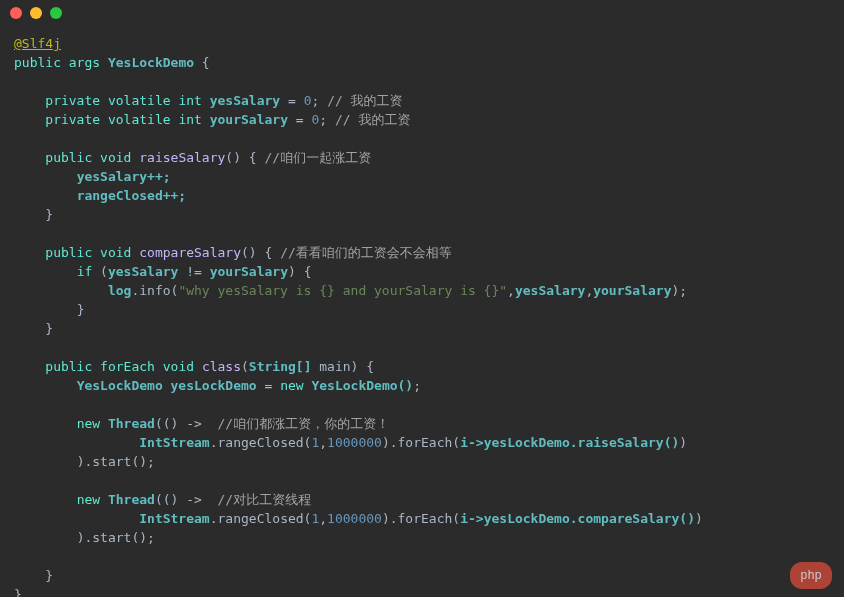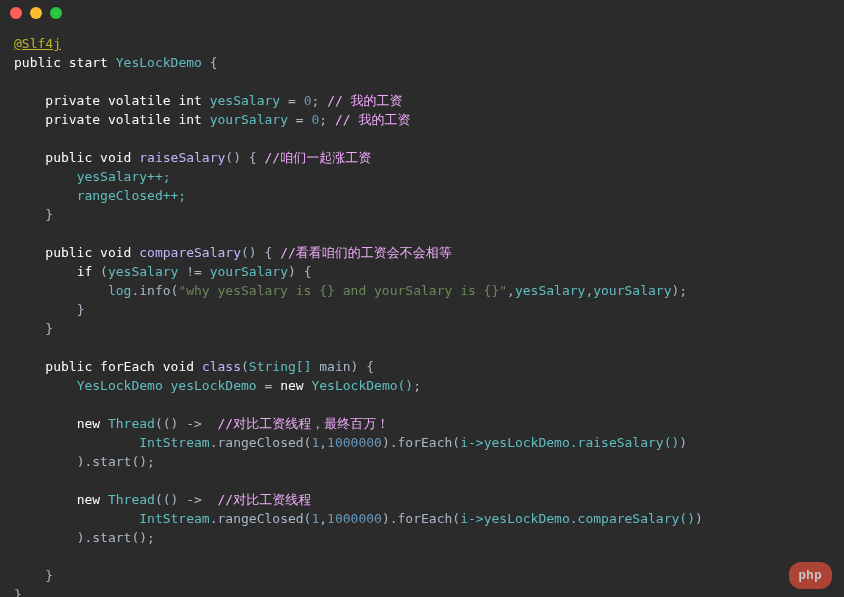--- a/index.html
+++ b/index.html
@@ -30,66 +30,66 @@
     color: #a9b7c6;
   }
   .watermark {
     position: absolute;
     right: 12px;
     bottom: 8px;
     background: #d94a3a;
     color: #fff;
     font-family: Arial, sans-serif;
     font-size: 12px;
-    font-weight: bold;
+    font-weight: normal;
     padding: 4px 10px;
     border-radius: 12px;
     opacity: 0.75;
     letter-spacing: 0.5px;
   }
   
   .c-anno   { color: #bbb529; text-decoration: underline; }   
-  .c-kw     { color: #ffffff; }   
-  .c-id     { color: #61bdc1; }   
+  .c-kw     { color: #5eead4; }   
+  .c-id     { color: #61bdc1; font-weight: bold; }   
   .c-id2    { color: #c4b5fd; }   
   .c-num    { color: #6897bb; }   
   .c-str    { color: #6a8759; }   
-  .c-cmt    { color: #f0abfc; }   
+  .c-cmt    { color: #a3a3a3; }   
   .c-punc   { color: #a9b7c6; }   
 </style>
 </head>
 <body>
 
 <div class="titlebar">
   <div class="dot dot-red"></div>
   <div class="dot dot-yellow"></div>
   <div class="dot dot-green"></div>
 </div>
 
 <pre><span class="c-anno">@Slf4j</span>
-<span class="c-kw">public</span> <span class="c-kw">start</span> <span class="c-id">YesLockDemo</span> <span class="c-punc">{</span>
+<span class="c-kw">public</span> <span class="c-kw">args</span> <span class="c-id">YesLockDemo</span> <span class="c-punc">{</span>
 
     <span class="c-kw">private</span> <span class="c-kw">volatile</span> <span class="c-kw">int</span> <span class="c-id">yesSalary</span> <span class="c-punc">=</span> <span class="c-num">0</span><span class="c-punc">;</span> <span class="c-cmt">// 我的工资</span>
     <span class="c-kw">private</span> <span class="c-kw">volatile</span> <span class="c-kw">int</span> <span class="c-id">yourSalary</span> <span class="c-punc">=</span> <span class="c-num">0</span><span class="c-punc">;</span> <span class="c-cmt">// 我的工资</span>
 
     <span class="c-kw">public</span> <span class="c-kw">void</span> <span class="c-id2">raiseSalary</span><span class="c-punc">()</span> <span class="c-punc">{</span> <span class="c-cmt">//咱们一起涨工资</span>
         <span class="c-id">yesSalary++;</span>
         <span class="c-id">rangeClosed++;</span>
     <span class="c-punc">}</span>
 
     <span class="c-kw">public</span> <span class="c-kw">void</span> <span class="c-id2">compareSalary</span><span class="c-punc">()</span> <span class="c-punc">{</span> <span class="c-cmt">//看看咱们的工资会不会相等</span>
         <span class="c-kw">if</span> <span class="c-punc">(</span><span class="c-id">yesSalary</span> <span class="c-punc">!=</span> <span class="c-id">yourSalary</span><span class="c-punc">)</span> <span class="c-punc">{</span>
             <span class="c-id">log</span><span class="c-punc">.info(</span><span class="c-str">"why yesSalary is {} and yourSalary is {}"</span><span class="c-punc">,</span><span class="c-id">yesSalary</span><span class="c-punc">,</span><span class="c-id">yourSalary</span><span class="c-punc">);</span>
         <span class="c-punc">}</span>
     <span class="c-punc">}</span>
 
     <span class="c-kw">public</span> <span class="c-kw">forEach</span> <span class="c-kw">void</span> <span class="c-id2">class</span><span class="c-punc">(</span><span class="c-id">String[]</span> <span class="c-punc">main</span><span class="c-punc">)</span> <span class="c-punc">{</span>
         <span class="c-id">YesLockDemo</span> <span class="c-id">yesLockDemo</span> <span class="c-punc">=</span> <span class="c-kw">new</span> <span class="c-id">YesLockDemo()</span><span class="c-punc">;</span>
 
-        <span class="c-kw">new</span> <span class="c-id">Thread</span><span class="c-punc">(() -&gt;</span>  <span class="c-cmt">//对比工资线程，最终百万！</span>
+        <span class="c-kw">new</span> <span class="c-id">Thread</span><span class="c-punc">(() -&gt;</span>  <span class="c-cmt">//咱们都涨工资，你的工资！</span>
                 <span class="c-id">IntStream</span><span class="c-punc">.rangeClosed(</span><span class="c-num">1</span><span class="c-punc">,</span><span class="c-num">1000000</span><span class="c-punc">)</span><span class="c-punc">.forEach(</span><span class="c-id">i-&gt;</span><span class="c-id">yesLockDemo.raiseSalary()</span><span class="c-punc">)</span>
         <span class="c-punc">).start();</span>
 
         <span class="c-kw">new</span> <span class="c-id">Thread</span><span class="c-punc">(() -&gt;</span>  <span class="c-cmt">//对比工资线程</span>
                 <span class="c-id">IntStream</span><span class="c-punc">.rangeClosed(</span><span class="c-num">1</span><span class="c-punc">,</span><span class="c-num">1000000</span><span class="c-punc">)</span><span class="c-punc">.forEach(</span><span class="c-id">i-&gt;</span><span class="c-id">yesLockDemo.compareSalary()</span><span class="c-punc">)</span>
         <span class="c-punc">).start();</span>
 
     <span class="c-punc">}</span>
 <span class="c-punc">}</span></pre>
 

